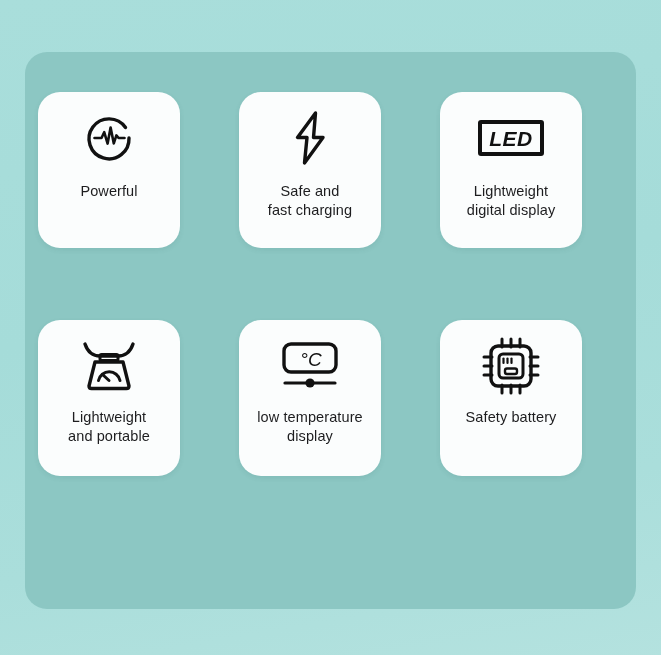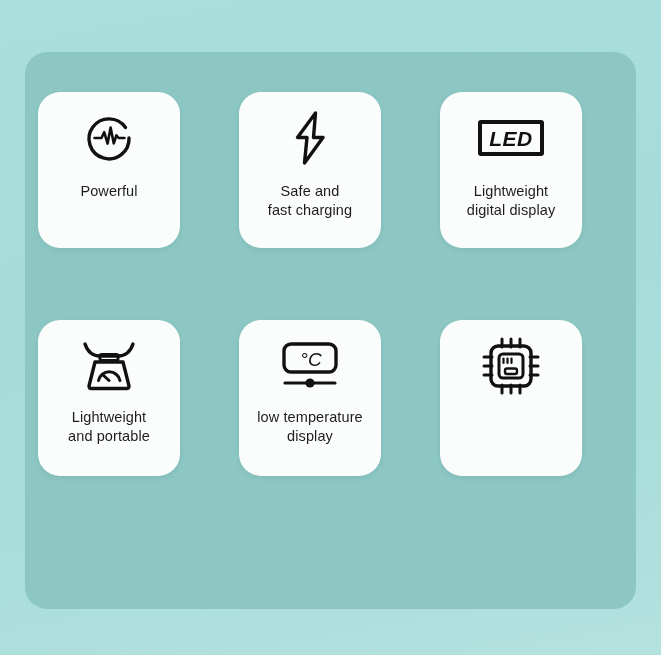--- a/index.html
+++ b/index.html
@@ -191,18 +191,19 @@
 
           <rect x="17" y="17" width="24" height="24" rx="4" fill="none" stroke="#111111" stroke-width="3"></rect>
 
           <line x1="21.5" y1="21.5" x2="21.5" y2="26" stroke="#111111" stroke-width="2.2" stroke-linecap="round"></line>
           <line x1="25.5" y1="21.5" x2="25.5" y2="26" stroke="#111111" stroke-width="2.2" stroke-linecap="round"></line>
           <line x1="29.5" y1="21.5" x2="29.5" y2="26" stroke="#111111" stroke-width="2.2" stroke-linecap="round"></line>
 
           <rect x="23" y="31.5" width="12" height="5.5" rx="2" fill="none" stroke="#111111" stroke-width="2.4"></rect>
         </svg>
       </div>
+      <div class="card-label">Safety battery</div>
     </div>
 
   </div>
 
   <div id="bottom-strip"></div>
 </div>
 
 </body></html>

